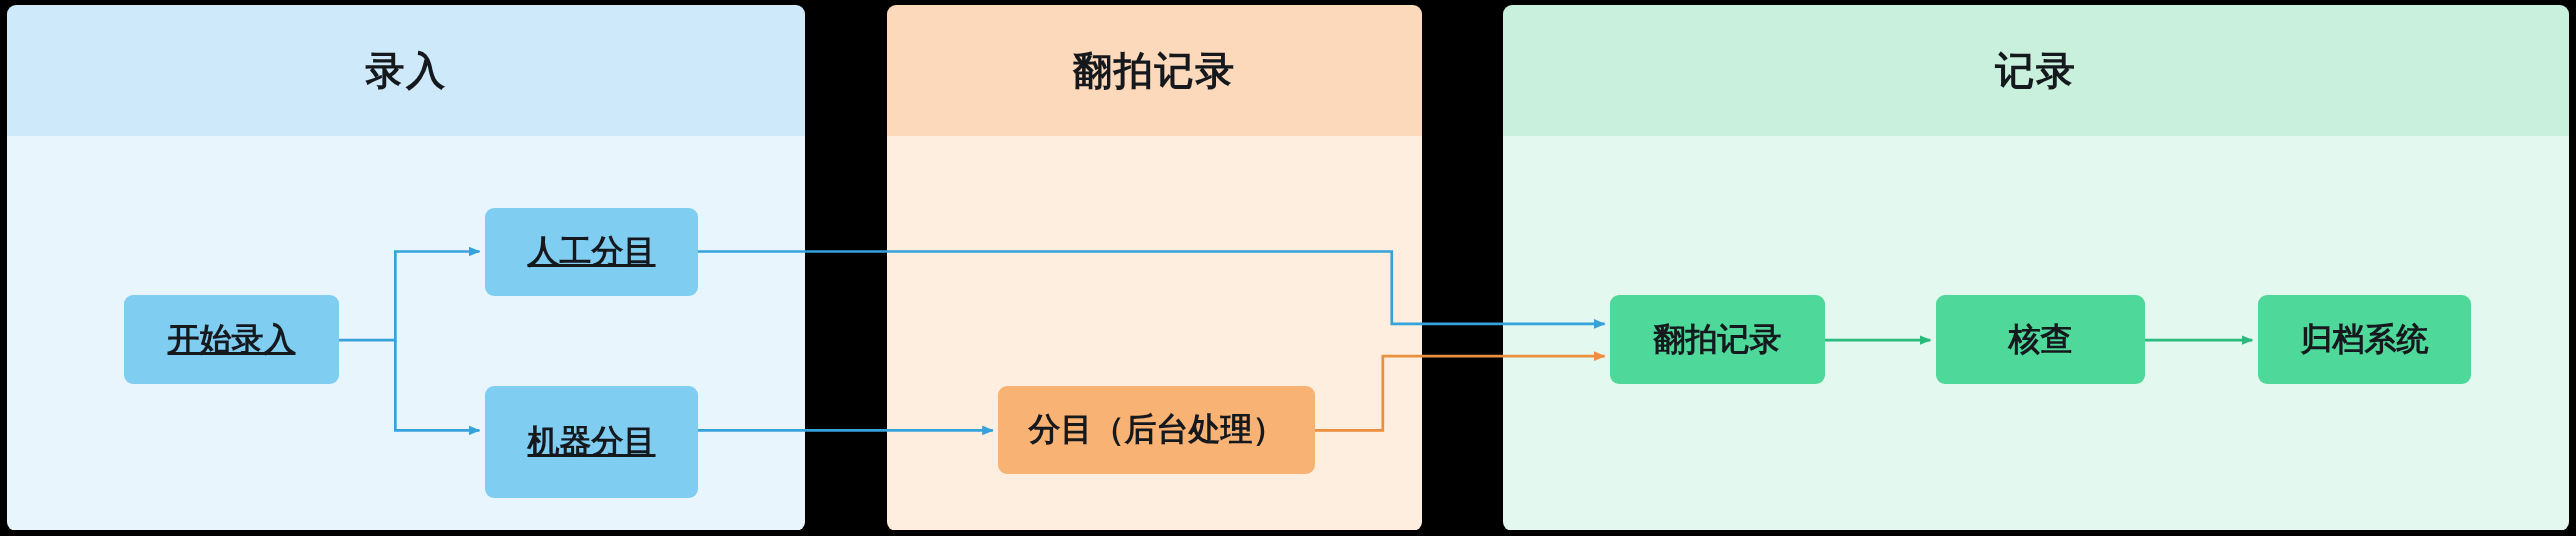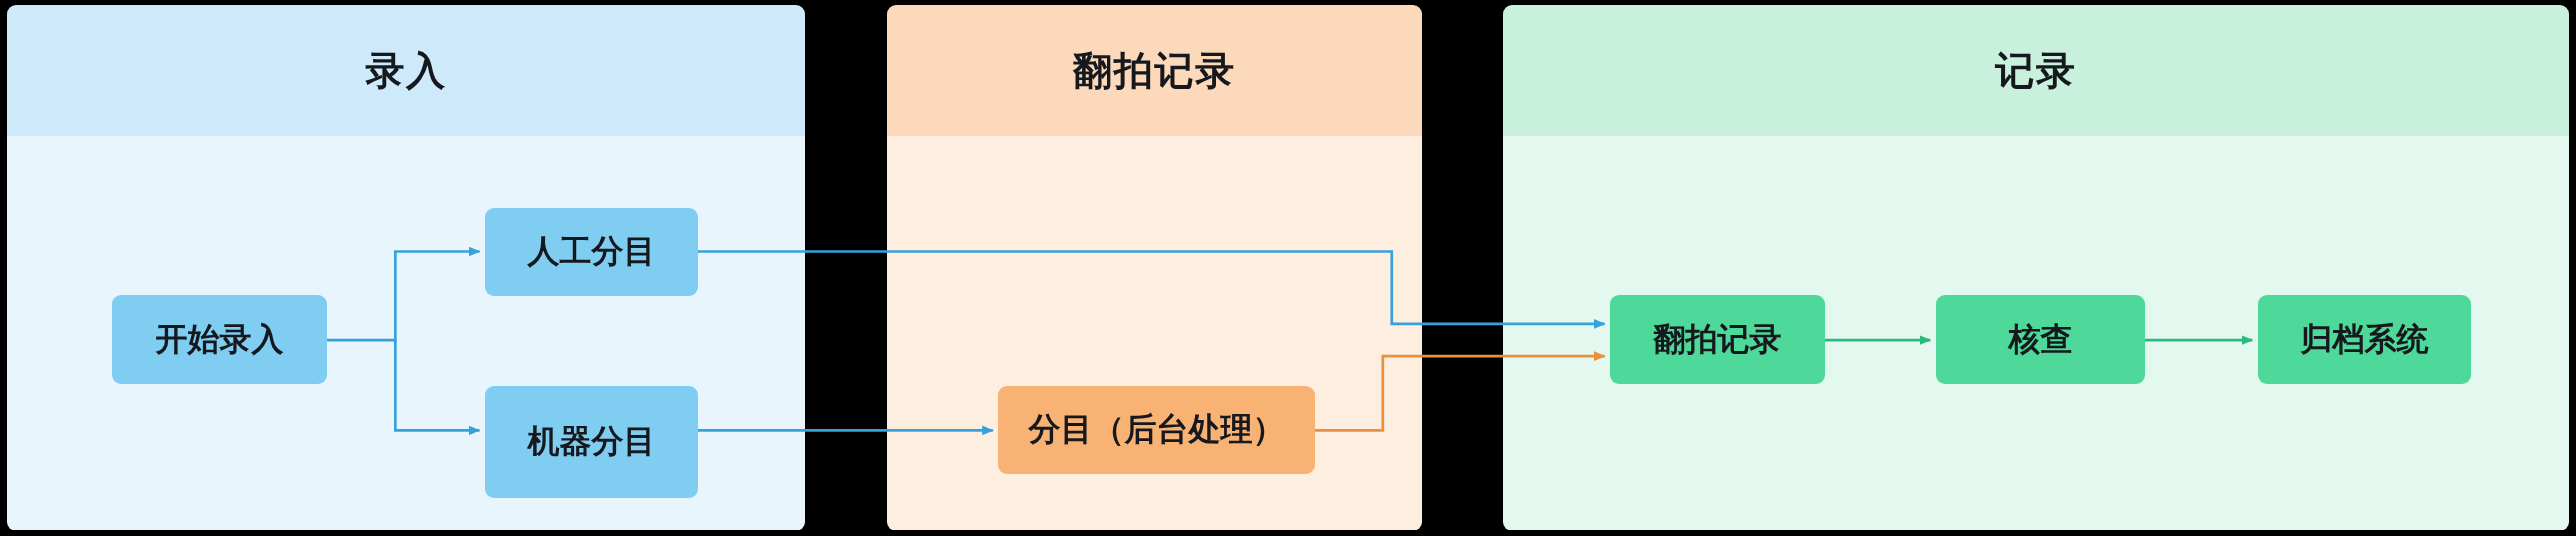--- a/index.html
+++ b/index.html
@@ -50,25 +50,25 @@
   
   .node {
     position: absolute;
     display: flex; align-items: center; justify-content: center;
     border-radius: 9px;
     font-size: 32px; font-weight: 600;
     color: var(--text);
     text-align: center;
     white-space: nowrap;
   }
-  .node-blue   { background: var(--node-blue); }
+  .node-blue   { background: var(--node-blue); text-decoration: underline; }
   .node-orange { background: var(--node-orange); }
   .node-green  { background: var(--node-green); align-items: center; }
 
-  .n-start   { left: 112px;  top: 295px; width: 215px; height: 89px; }
+  .n-start   { left: 124px;  top: 295px; width: 215px; height: 89px; }
   .n-manual  { left: 485px;  top: 208px; width: 213px; height: 88px; }
   .n-machine { left: 485px;  top: 386px; width: 213px; height: 112px; }
   .n-process { left: 998px; top: 386px; width: 317px; height: 88px; text-align: right; }
   .n-rephoto { left: 1610px; top: 295px; width: 215px; height: 89px; }
   .n-check   { left: 1936px; top: 295px; width: 209px; height: 89px; }
   .n-archive { left: 2258px; top: 295px; width: 213px; height: 89px; font-family: Liberation Serif, serif; }
 
   
   .edges {
     position: absolute; left: 0; top: 0;

